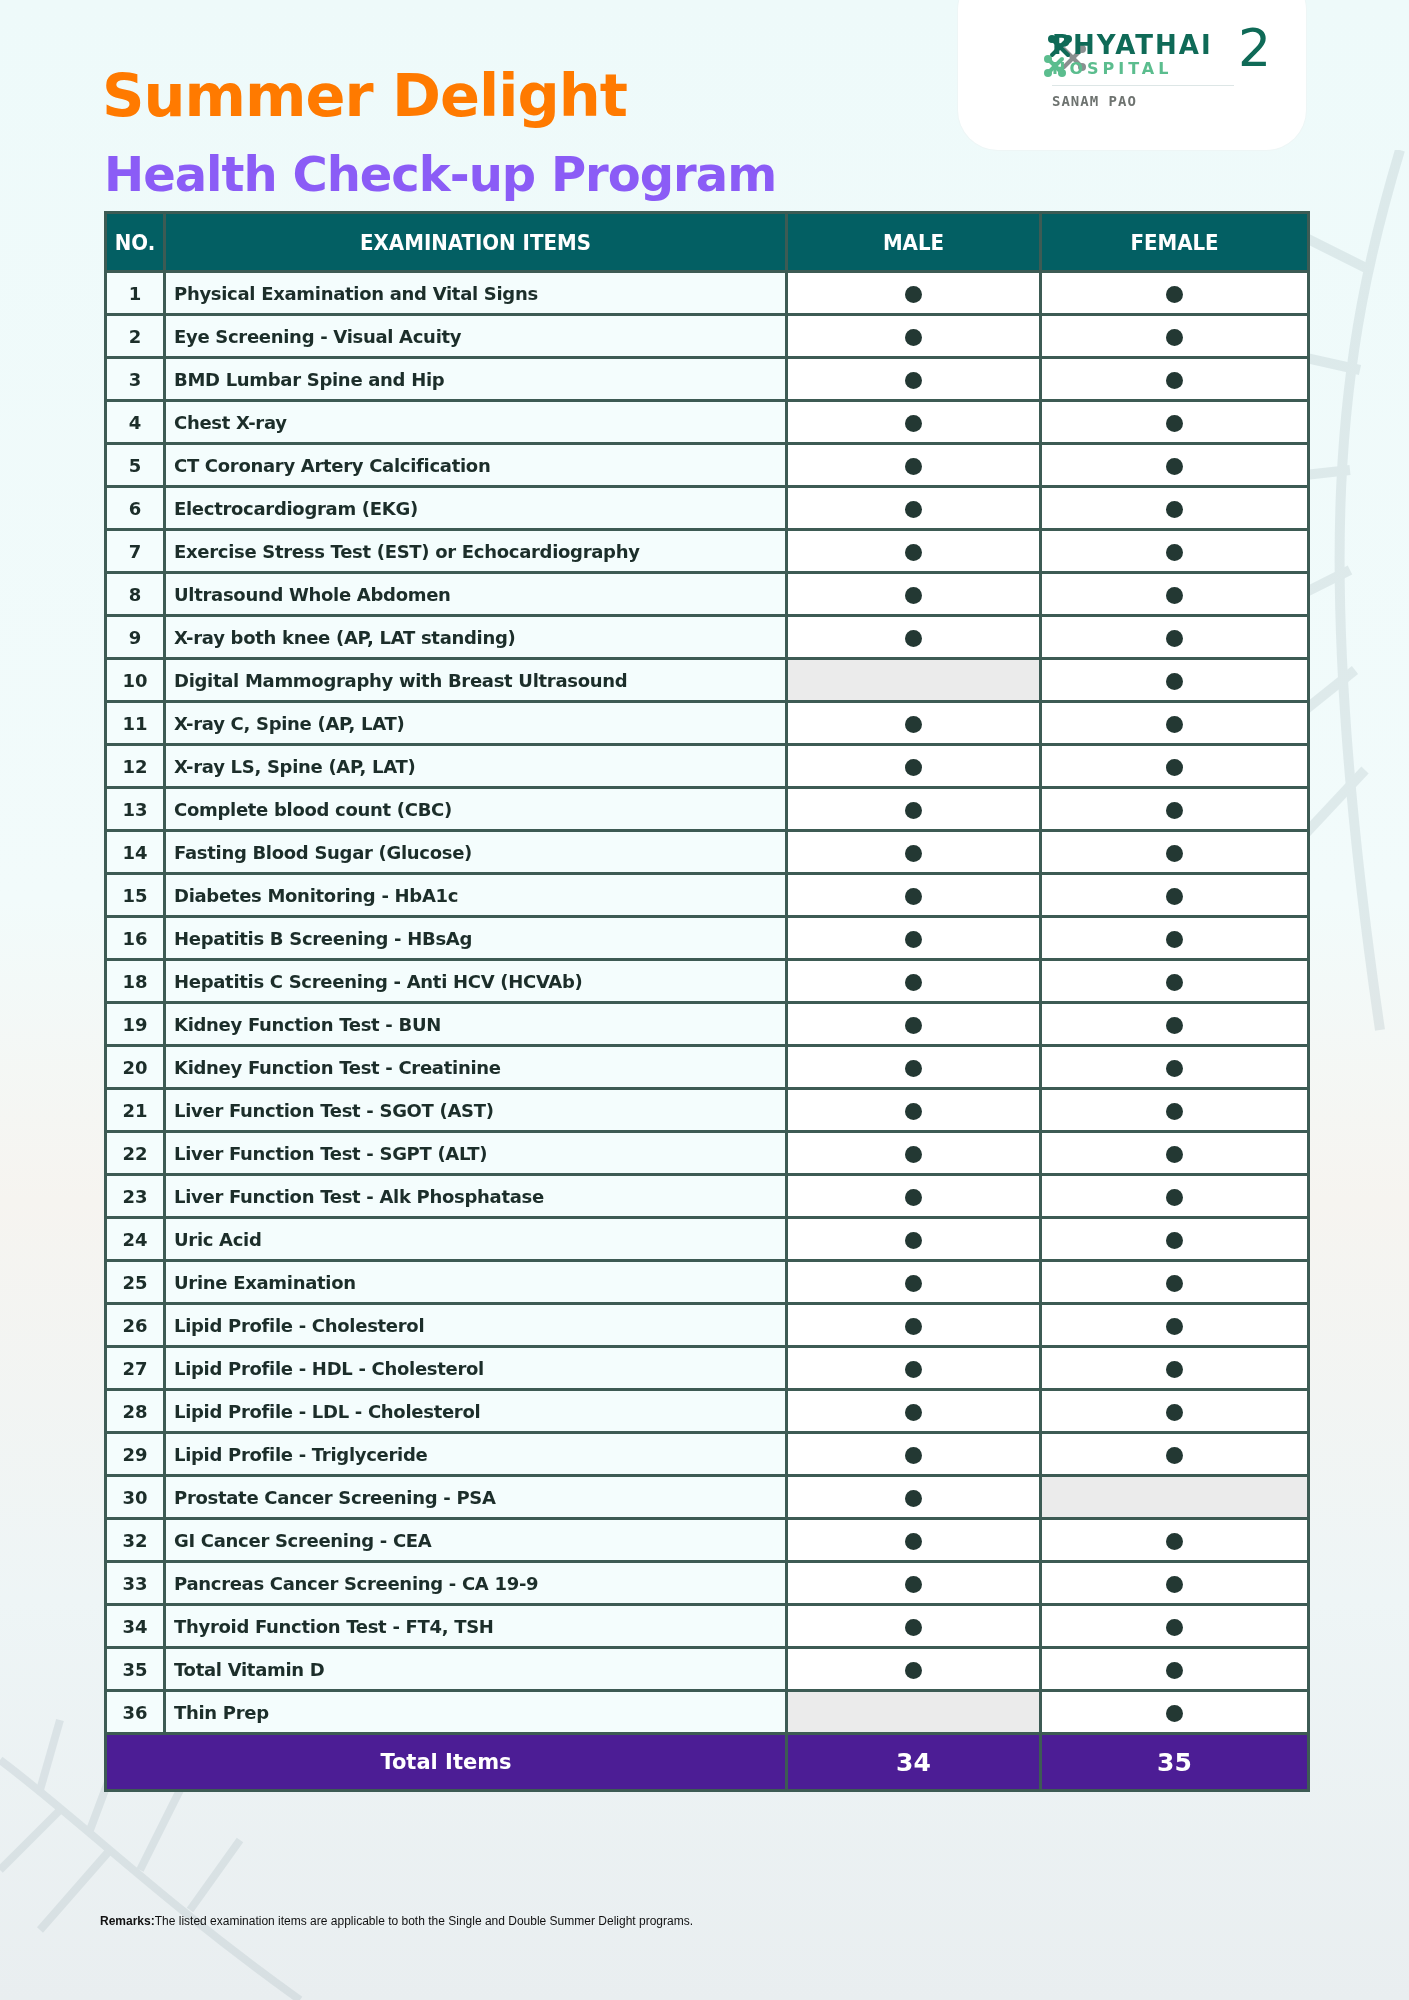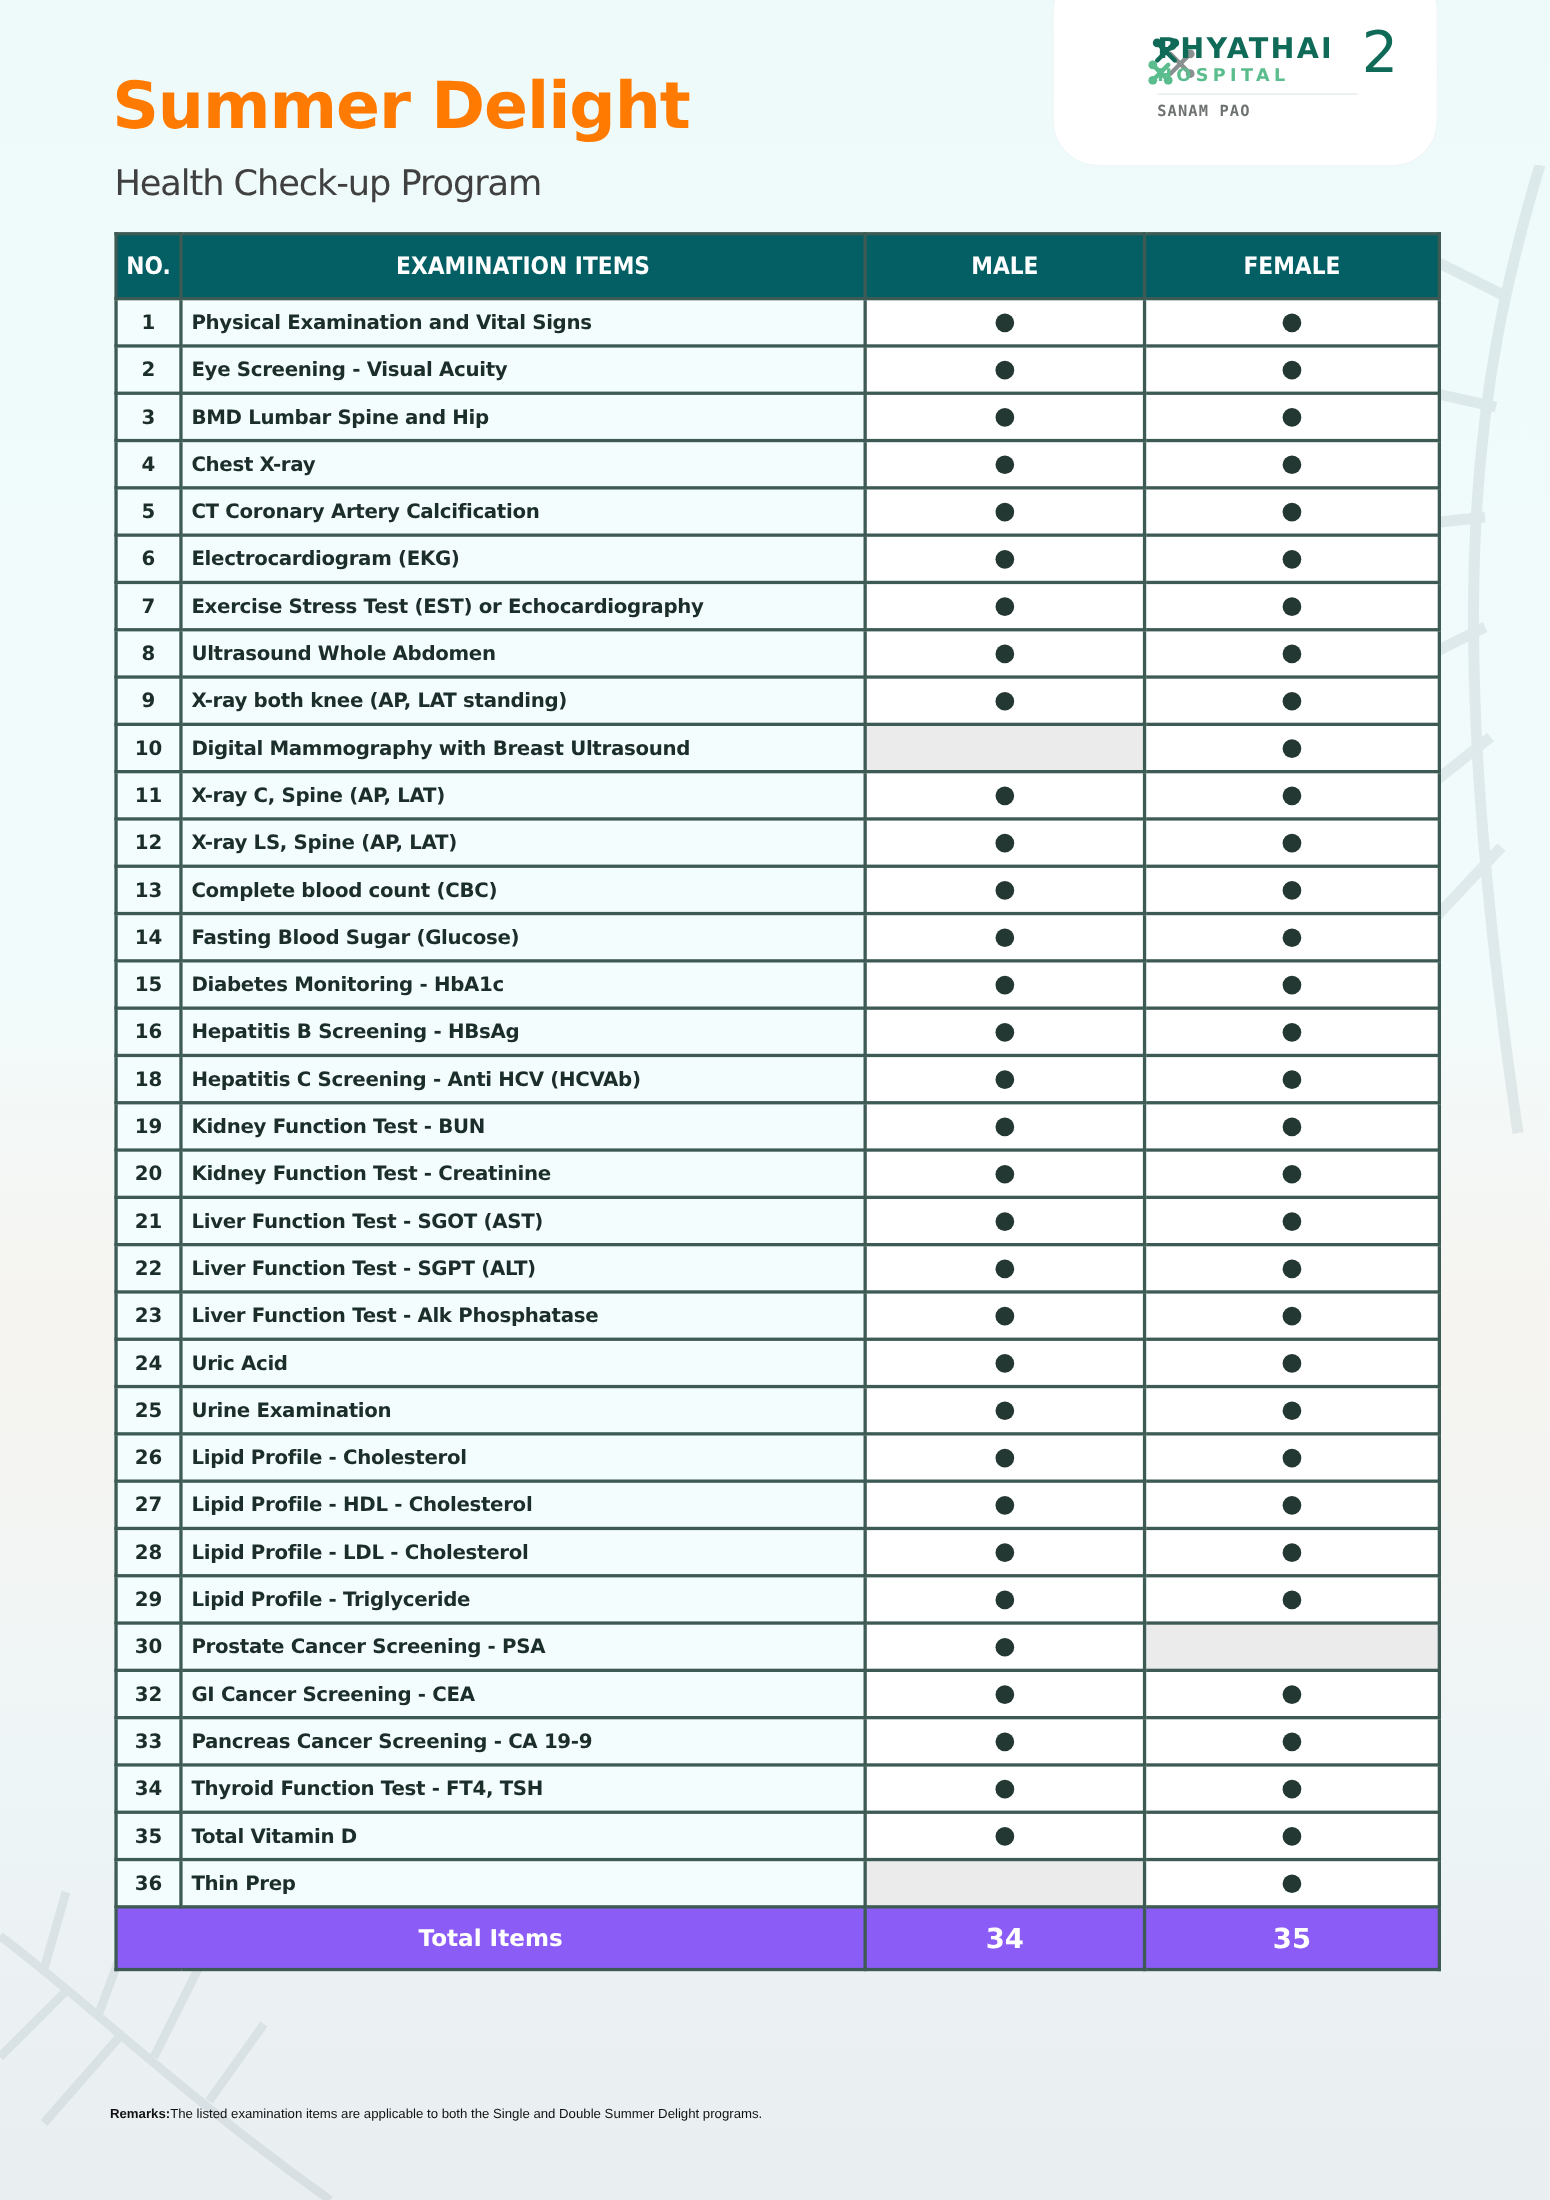--- a/index.html
+++ b/index.html
@@ -29,41 +29,41 @@
   .logo-rule { position: absolute; left: 1052px; top: 85px; width: 182px; height: 1px; background: #dde6e6; }
   .logo-loc {
     position: absolute; left: 1052px; top: 93px; font-size: 14px; font-weight: 700;
     color: #6e7370; letter-spacing: 1px; font-family: "DejaVu Sans Mono", monospace;
   }
   .title-main {
     position: absolute; left: 102px; top: 66px; font-size: 59px; font-weight: 900;
     color: #ff7a00; font-family: "DejaVu Sans", sans-serif; letter-spacing: -1px; line-height: 1;
   }
   .title-sub {
-    position: absolute; left: 104px; top: 150px; font-size: 32px; font-weight: 400;
-    color: #404040; font-family: "DejaVu Sans", sans-serif; letter-spacing: -1px; line-height: 1;
+    position: absolute; left: 104px; top: 150px; font-size: 48px; font-weight: 700;
+    color: #8b5cf6; font-family: "DejaVu Sans", sans-serif; letter-spacing: -1px; line-height: 1;
   }
   table.exam {
     position: absolute; left: 104px; top: 211px; width: 1203px;
     border-collapse: collapse; table-layout: fixed;
     font-family: "DejaVu Sans", sans-serif;
   }
   table.exam th, table.exam td { border: 3px solid #3d5b54; }
   table.exam thead th {
     background: #035f63; color: #ffffff; height: 54px; font-size: 22px; font-weight: 700;
     font-family: "DejaVu Sans Condensed", "DejaVu Sans", sans-serif;
   }
   table.exam tbody td { height: 38px; background: #f4fdfd; color: #1c2e2a; font-weight: 700; font-size: 18px; }
   table.exam tbody td.no { text-align: center; }
   table.exam tbody td.item { padding-left: 8px; letter-spacing: -0.3px; }
   table.exam tbody td.mark { background: #ffffff; text-align: center; }
   table.exam tbody td.mark.na { background: #ebebeb; }
   .dot { display: inline-block; width: 17px; height: 17px; border-radius: 50%; background: #233833; vertical-align: middle; }
   table.exam tfoot td {
-    background: #8b5cf6; color: #ffffff; height: 52px; font-weight: 700; text-align: center;
+    background: #4c1d95; color: #ffffff; height: 52px; font-weight: 700; text-align: center;
   }
   table.exam tfoot td.label { font-size: 21px; }
   table.exam tfoot td.num { font-size: 25px; }
   .remarks {
     position: absolute; left: 100px; top: 1914px; font-size: 12px; color: #111;
     font-family: "Liberation Sans", sans-serif;
   }
   .remarks b { font-weight: 700; }
 </style>
 </head>

